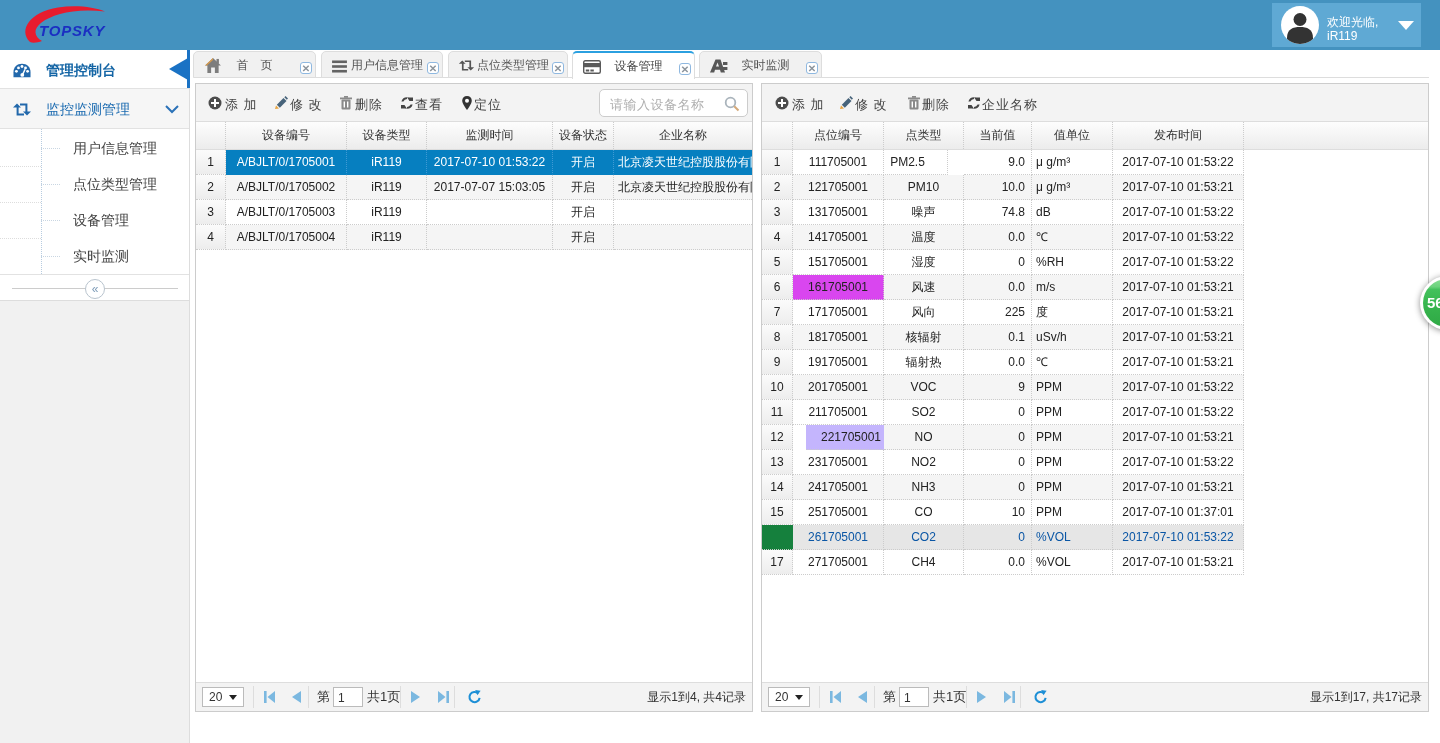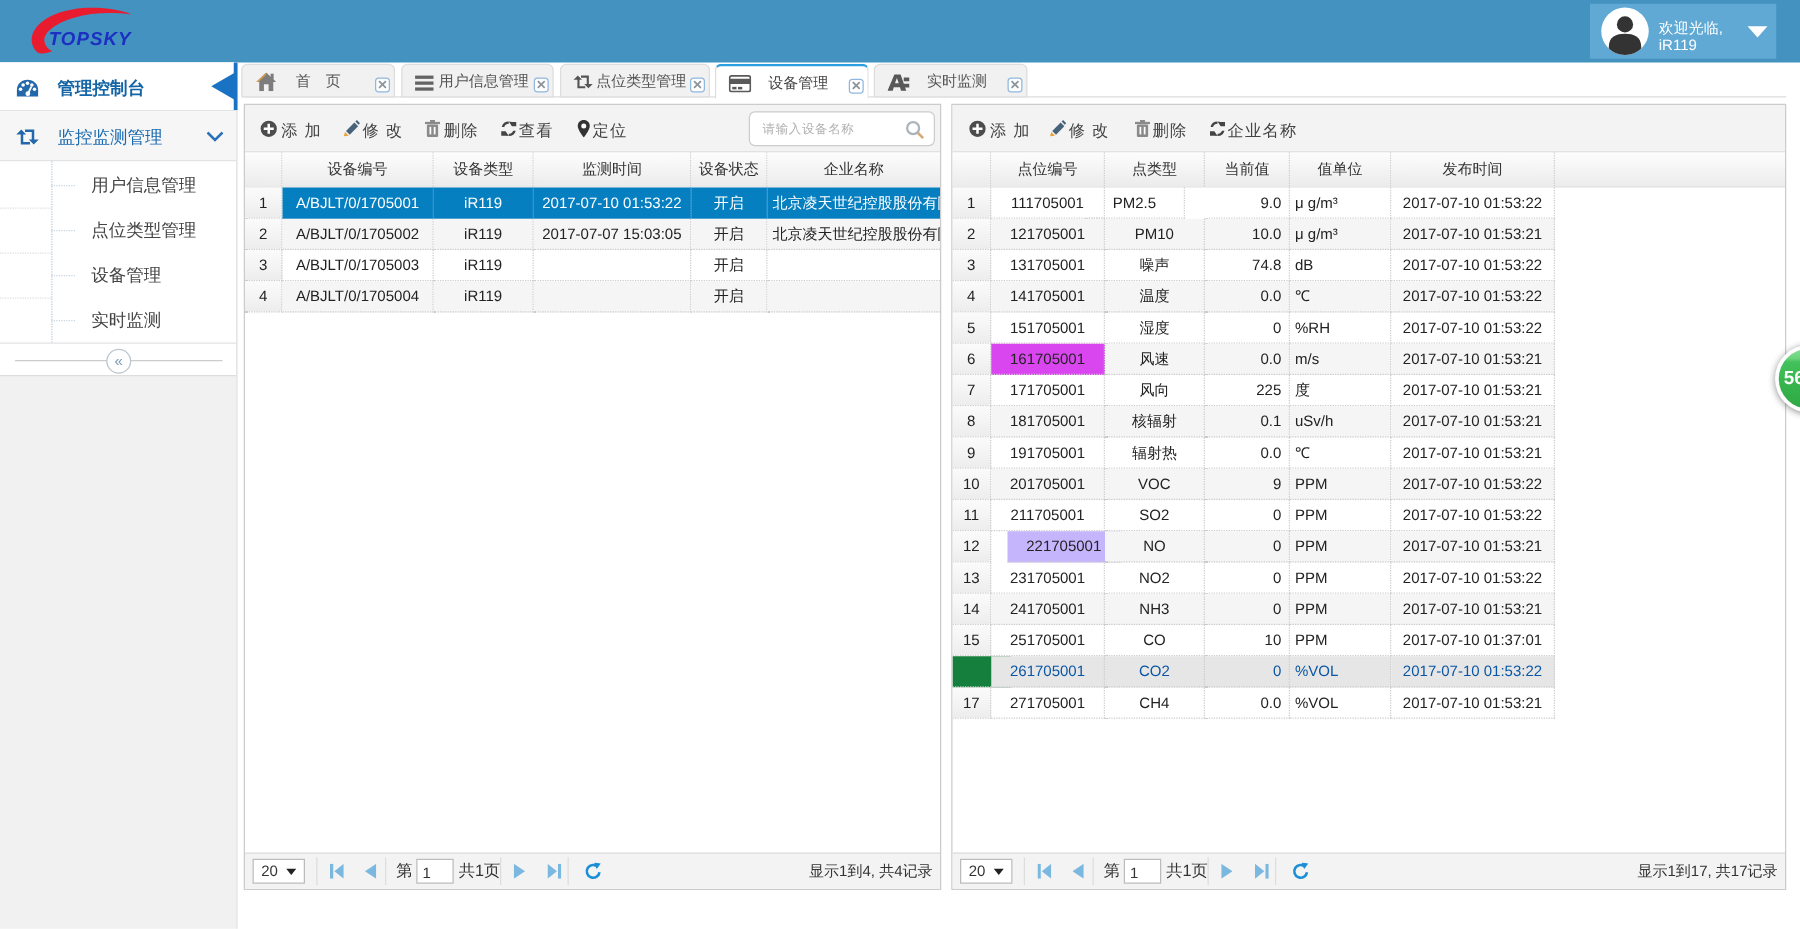--- a/index.html
+++ b/index.html
@@ -45,21 +45,21 @@
 .pbar{position:absolute;left:0;bottom:0;width:100%;height:29px;background:#f3f3f3;border-top:1px solid #ddd;font-size:12px;color:#333}
 .psel{position:absolute;left:6px;top:4px;width:42px;height:20px;border:1px solid #bbb;background:#fff;font-size:12px;color:#333}
 .psep{position:absolute;top:3px;height:22px;border-left:1px solid #ddd}
 .pnum{position:absolute;top:4px;width:30px;height:20px;border:1px solid #bbb;background:#fff;font-size:12px;color:#333;
  line-height:20px;padding-left:4px}
 .ptxt{position:absolute;top:4px;line-height:20px;font-size:13px;color:#333}
 .pinfo{position:absolute;right:6px;top:4px;line-height:20px;font-size:12px;color:#333}
 .parr{position:absolute;top:8px}
 
 #srch{position:absolute;left:403px;top:5px;width:149px;height:28px;border:1px solid #ccc;border-radius:5px;background:#fff}
-#srch span{position:absolute;left:10px;top:6px;font-size:10px;color:#b0b0b0;letter-spacing:.5px}
+#srch span{position:absolute;left:10px;top:6px;font-size:13px;color:#b0b0b0;letter-spacing:.5px}
 </style></head><body>
 <div id="hdr">
     <svg class="abs" style="left:16px;top:4px" width="115" height="44" viewBox="0 0 115 44">
 <path d="M14 38 C2 26 14 8 42 3.5 C60 0.7 78 3 89 7.5 C72 5.5 56 6.5 44 10 C28 14.5 19 22 19.5 28.5 C19.8 32 22 35 26 37 C22 38.5 17 39.5 14 38 Z" fill="#e81c2e"></path>
 <text x="23" y="32" font-family="Liberation Sans,sans-serif" font-size="15" font-weight="bold" font-style="italic" fill="#1b2fc2" letter-spacing="0.8">TOPSKY</text>
 </svg>
 <div id="ubox">
       <div id="uava"><svg width="38" height="38" viewBox="0 0 38 38">
           <circle cx="19" cy="13.5" r="6.5" fill="#333"></circle>
           <path d="M6 32 C6 23 12 21 19 21 C26 21 32 23 32 32 L32 38 L6 38 Z" fill="#333"></path>

